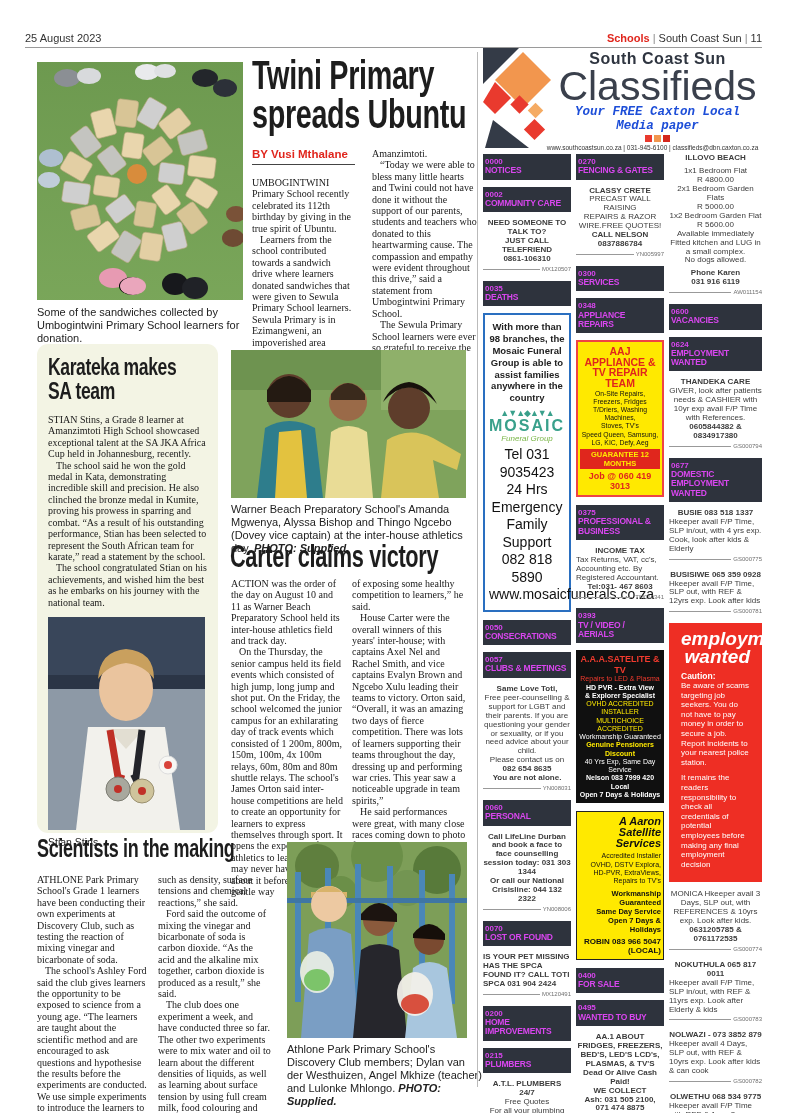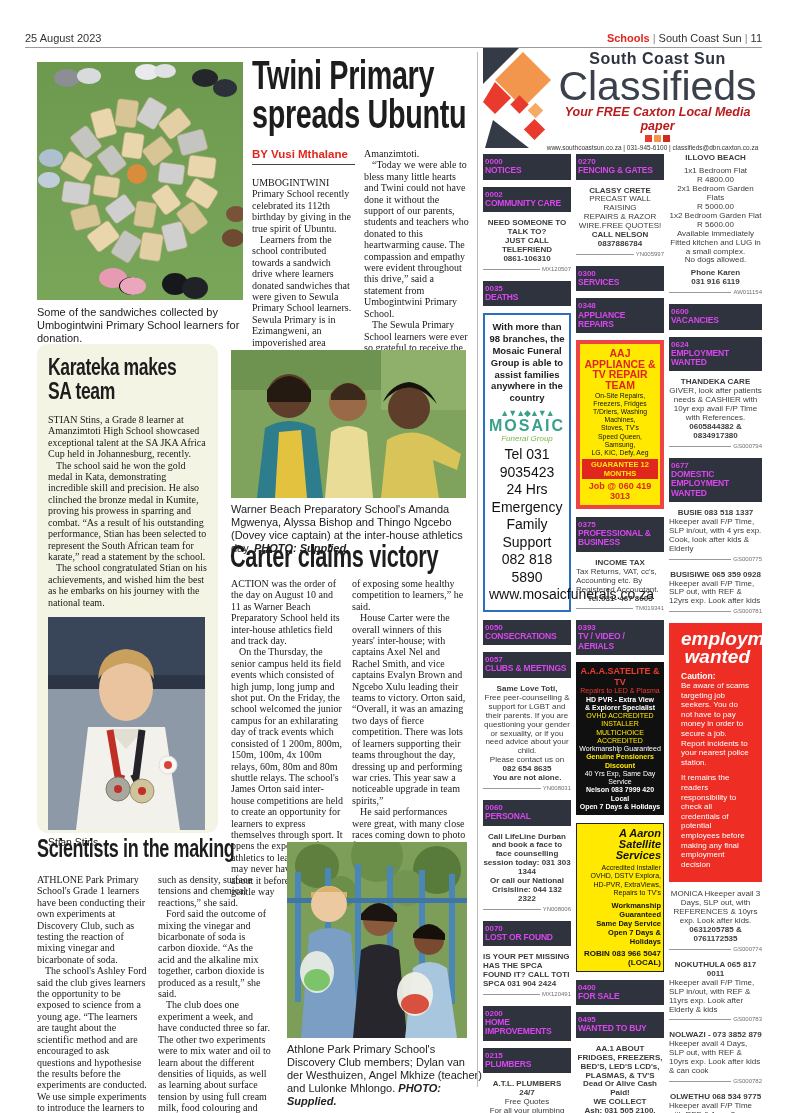--- a/index.html
+++ b/index.html
@@ -23,42 +23,42 @@
   .serif{font-family:"Liberation Serif",serif;font-size:10px;line-height:11.4px;color:#191919;text-align:left;}
   .serif p + p{text-indent:8px;}
   .byline{color:#e0261d;font-weight:bold;font-size:11.5px;border-bottom:1px solid #444;padding-bottom:4px;}
   .caption{font-size:11px;line-height:1.18;color:#222;}
   .credit{font-style:italic;font-weight:bold;}
   .photo{background:#cfd6cf;overflow:hidden;}
   .kara-box{background:#f3f4e4;border-radius:11px;}
   
   .clogo-title{font-weight:bold;font-size:16px;color:#2f3540;text-align:center;letter-spacing:0.5px;}
   .clogo-word{font-size:41px;color:#3a404c;text-align:center;line-height:0.9;letter-spacing:0px;}
-  .clogo-tag{font-family:Liberation Sans, sans-serif;font-style:italic;font-weight:bold;color:#b91c1c;font-size:12.5px;text-align:center;}
+  .clogo-tag{font-family:Liberation Mono, monospace;font-style:italic;font-weight:bold;color:#1d4ed8;font-size:12.5px;text-align:center;}
   .clogo-sq{display:flex;justify-content:center;gap:2px;margin-top:2px;}
   .clogo-sq i{width:7px;height:7px;display:block;}
   .clogo-contact{font-size:6.5px;color:#333;text-align:center;margin-top:2px;}
   .ccols{display:flex;gap:5px;}
   .ccol{display:flex;flex-direction:column;}
   .c-cat{background:#2e333d;color:#d946ef;text-align:left;padding:3px 2px 4px;margin-bottom:7px;}
   .c-cat .num{font-size:8px;font-weight:bold;line-height:1.15;}
   .c-cat .nm{font-size:8.5px;font-weight:bold;line-height:1.1;letter-spacing:-0.2px;}
   .c-ad{font-size:8px;line-height:1.12;color:#3c3c3c;margin-bottom:8px;}
   .c-ad .ln{min-height:4px;}
   .al-c{text-align:center;} .al-l{text-align:left;} .b{font-weight:bold;}
   .c-ref{display:flex;align-items:center;font-size:6px;color:#707070;margin-top:2px;}
   .c-ref::before{content:"";flex:1;border-top:1px solid #999;margin-right:2px;}
   
   .ad-mosaic{border:2px solid #2a6fc0;background:#fff;padding:6px 4px;text-align:center;margin-bottom:8px;}
   .ad-mosaic .tx{font-weight:bold;font-size:9.5px;line-height:1.25;color:#222;}
   .mos-tris{font-size:9px;letter-spacing:-1px;line-height:1;margin-top:5px;}
   .mos-brand{font-size:16px;font-weight:bold;color:#39a08b;letter-spacing:2px;line-height:1;}
   .mos-sub{font-size:8px;color:#7ab648;font-style:italic;margin-bottom:3px;}
   .ad-mosaic .ct{font-weight:normal;font-size:14px;line-height:1.25;color:#111;}
-  .ad-aaj{border:4px solid #ef4444;background:#ffe900;text-align:center;padding:4px 2px;margin-bottom:8px;}
+  .ad-aaj{border:2px solid #ef4444;background:#ffe900;text-align:center;padding:4px 2px;margin-bottom:8px;}
   .ad-aaj .t{color:#e0261d;font-weight:bold;font-size:10.5px;line-height:1;}
   .ad-aaj .bd{font-size:6.8px;line-height:1.15;color:#111;margin-top:2px;}
   .ad-aaj .bn{background:#e0261d;color:#ffe900;font-weight:bold;font-size:7.5px;margin:2px 0;padding:1px 0;}
   .ad-aaj .ph{color:#e0261d;font-weight:bold;font-size:9px;}
   .ad-aaa{background:#101010;text-align:center;padding:4px 2px;margin-bottom:8px;}
   .ad-aaa .ln{font-size:7px;line-height:1.18;}
   .ad-aaa .ln.t{font-size:9px;}
   .cl-red{color:#f03b2e;} .cl-yellow{color:#ffe900;} .cl-white{color:#fff;}
   .ad-aaron{background:#ffe900;border:1px solid #222;text-align:right;padding:4px 2px;margin-bottom:8px;color:#111;}
   .ad-aaron .t{font-style:italic;font-weight:bold;font-size:11px;line-height:1;margin-bottom:3px;}
@@ -140,21 +140,21 @@
 </div>
 <div class="abs hl h-twini" style="left:252px;top:56px;width:230px;">
     <div><span>Twini Primary</span></div>
     <div><span>spreads Ubuntu</span></div>
   </div>
 <div class="abs byline" style="left:252px;top:148px;width:103px;">BY Vusi Mthalane</div>
 <div class="abs serif" style="left:252px;top:177px;width:100px;">
     <p>UMBOGINTWINI Primary School recently celebrated its 112th birthday by giving in the true spirit of Ubuntu.</p>
     <p>Learners from the school contributed towards a sandwich drive where learners donated sandwiches that were given to Sewula Primary School learners. Sewula Primary is in Ezimangweni, an impoverished area outside</p>
   </div>
-<div class="abs serif" style="left:364px;top:148px;width:106px;">
+<div class="abs serif" style="left:372px;top:148px;width:106px;">
     <p>Amanzimtoti.</p>
     <p>“Today we were able to bless many little hearts and Twini could not have done it without the support of our parents, students and teachers who donated to this heartwarming cause. The compassion and empathy were evident throughout this drive,” said a statement from Umbogintwini Primary School.</p>
     <p>The Sewula Primary School learners were ever so grateful to receive the delicious sandwiches.</p>
   </div>
 
 <div class="abs kara-box" style="left:37px;top:344px;width:181px;height:489px;padding:11px;box-sizing:border-box;">
   <div class="hl h-kara">
       <div><span>Karateka makes</span></div>
       <div><span>SA team</span></div>
     </div>

